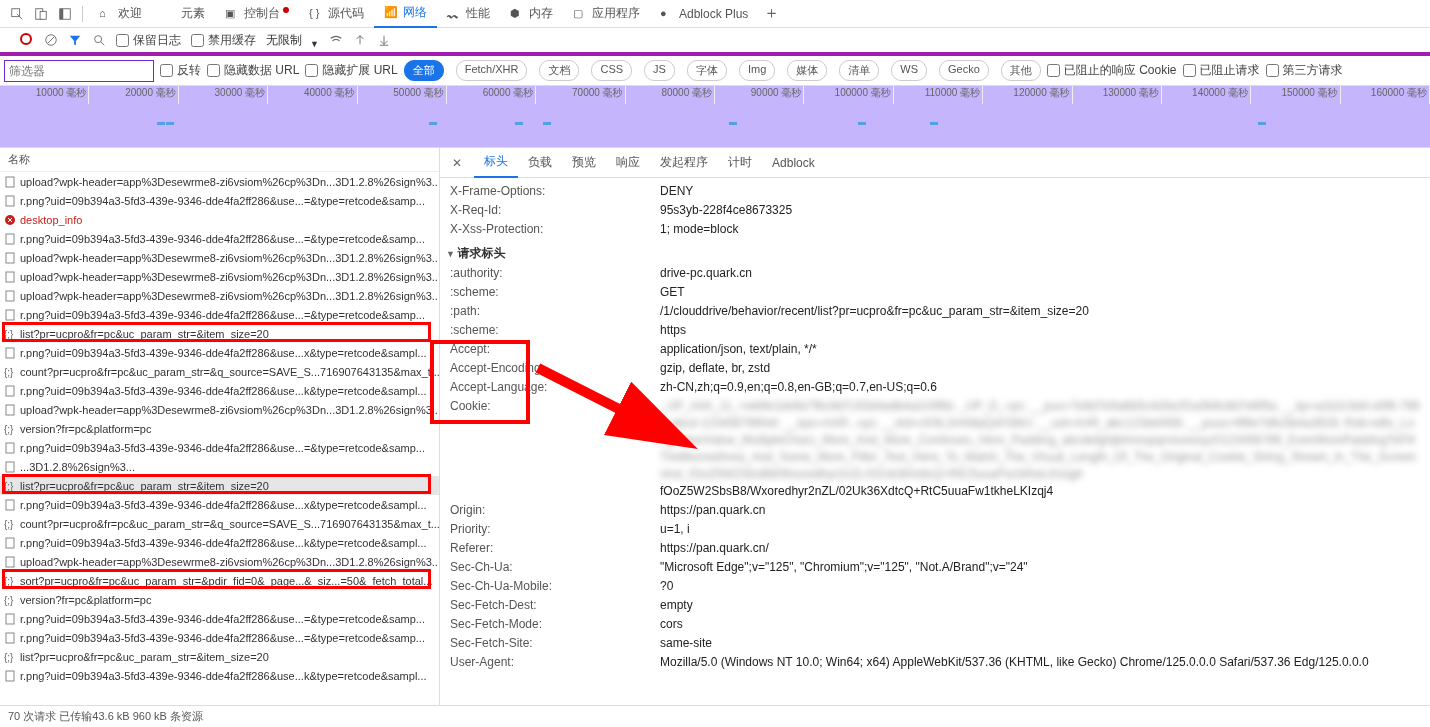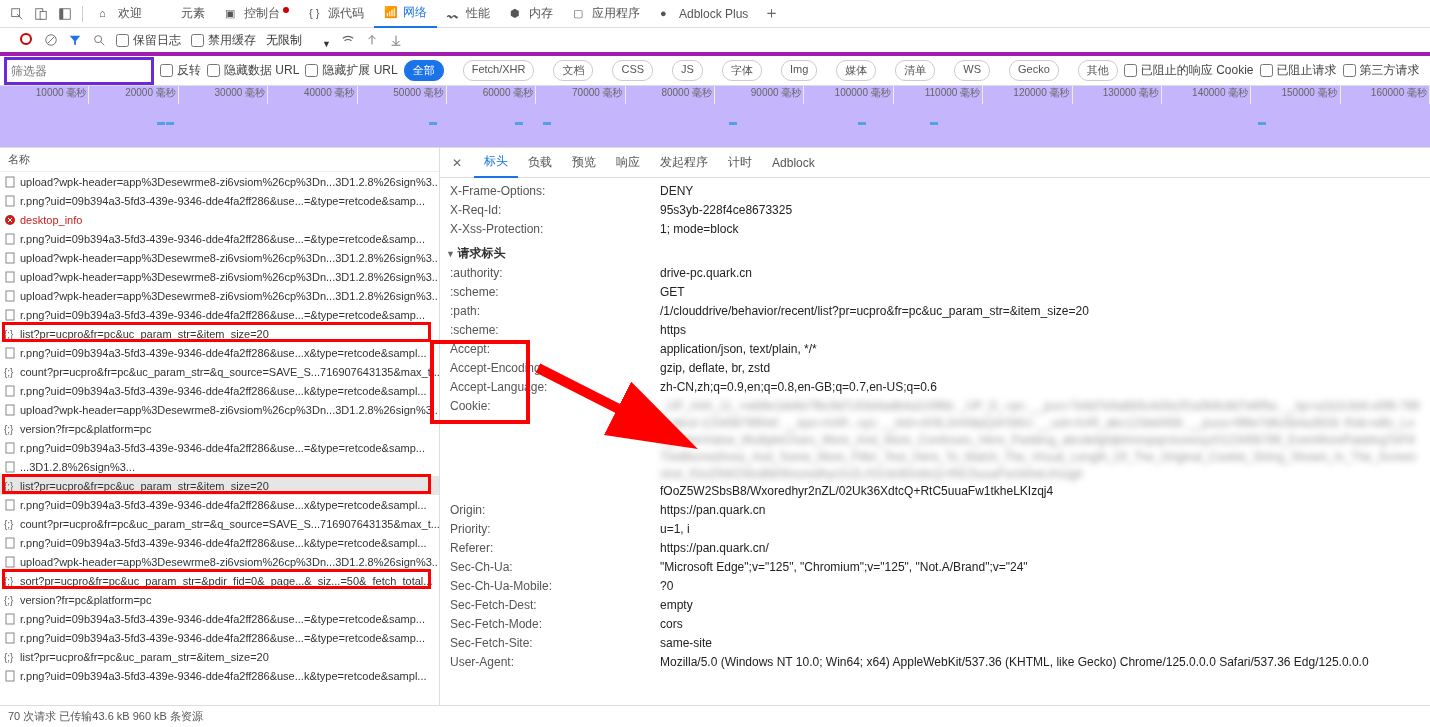--- a/index.html
+++ b/index.html
@@ -9,21 +9,21 @@
 .tabbar .sep{width:1px;height:16px;background:#ccc;margin:0 4px}
 .tab-item{display:flex;align-items:center;padding:0 10px;height:28px;gap:5px;color:#555}
 .tab-item.active{border-bottom:2px solid #1a73e8;color:#1a73e8}
 .tab-item .ti{width:14px;height:14px}
 .toolbar{height:28px;display:flex;align-items:center;border-bottom:4px solid #a21caf;padding:0 20px;gap:10px}
 .toolbar .tico{width:14px;height:14px;display:inline-flex;color:#555}
 .rec{width:12px;height:12px;border:2px solid #c00;border-radius:50%}
 .chk{display:flex;align-items:center;gap:4px;color:#444}
 .chk input{margin:0}
 .filterbar{height:30px;display:flex;align-items:center;border-bottom:1px solid #ddd;padding:0 4px;gap:6px}
-.filter-input{width:150px;height:28px;border:3px solid #6d28d9;padding:0 4px;font-size:12px}
+.filter-input{width:150px;height:22px;border:1px solid #6d28d9;padding:0 4px;font-size:12px}
 .ftag{padding:2px 8px;border:1px solid #ccc;border-radius:10px;font-size:11px;color:#555;background:#fff;cursor:pointer}
 .ftag.all{background:#1a73e8;color:#fff;border-color:#1a73e8}
 .timeline{height:62px;border-bottom:1px solid #ddd;position:relative;background:#c4b5fd}
 .timeline .ticks{display:flex;height:18px;font-size:10px;color:#666}
 .timeline .ticks div{flex:1;text-align:right;padding-right:2px;border-right:1px solid #eee}
 .timeline .marks{position:relative;height:40px}
 .timeline .m{position:absolute;top:18px;width:8px;height:3px;background:#54a0e8}
 .main{display:flex;height:calc(100% - 148px - 22px)}
 .left{width:440px;border-right:1px solid #ddd;display:flex;flex-direction:column}
 .left-head{padding:4px 8px;border-bottom:1px solid #eee;font-size:11px;color:#555}
@@ -137,21 +137,21 @@
       </svg>
     </span>
   <label class="chk">
       <input type="checkbox" style="">
       <span>保留日志</span>
     </label>
   <label class="chk">
       <input type="checkbox" style="">
       <span>禁用缓存</span>
     </label>
-  <span style="display:flex;align-items:flex-end;gap:20px">
+  <span style="display:flex;align-items:flex-end;gap:8px">
       <span>无限制</span> 
       <span style="font-size:9px">▼</span>
     </span>
   <span class="tico">
       <svg viewBox="0 0 16 16">
         <path d="M2 6a10 10 0 0112 0M4 9a6 6 0 018 0M8 12h0" fill="none" stroke="#666" stroke-width="1.4"></path>
       </svg>
     </span>
   <span class="tico">
       <svg viewBox="0 0 16 16">
@@ -172,21 +172,21 @@
       <span>反转</span>
     </label>
   <label class="chk">
       <input type="checkbox" style="">
       <span>隐藏数据 URL</span>
     </label>
   <label class="chk">
       <input type="checkbox" style="">
       <span>隐藏扩展 URL</span>
     </label>
-  <div id="ftypes" style="display:flex;gap:19px">
+  <div id="ftypes" style="display:flex;gap:12px">
       <span class="ftag all">全部</span>
       <span class="ftag">Fetch/XHR</span>
       <span class="ftag">文档</span>
       <span class="ftag">CSS</span>
       <span class="ftag">JS</span>
       <span class="ftag">字体</span>
       <span class="ftag">Img</span>
       <span class="ftag">媒体</span>
       <span class="ftag">清单</span>
       <span class="ftag">WS</span>

